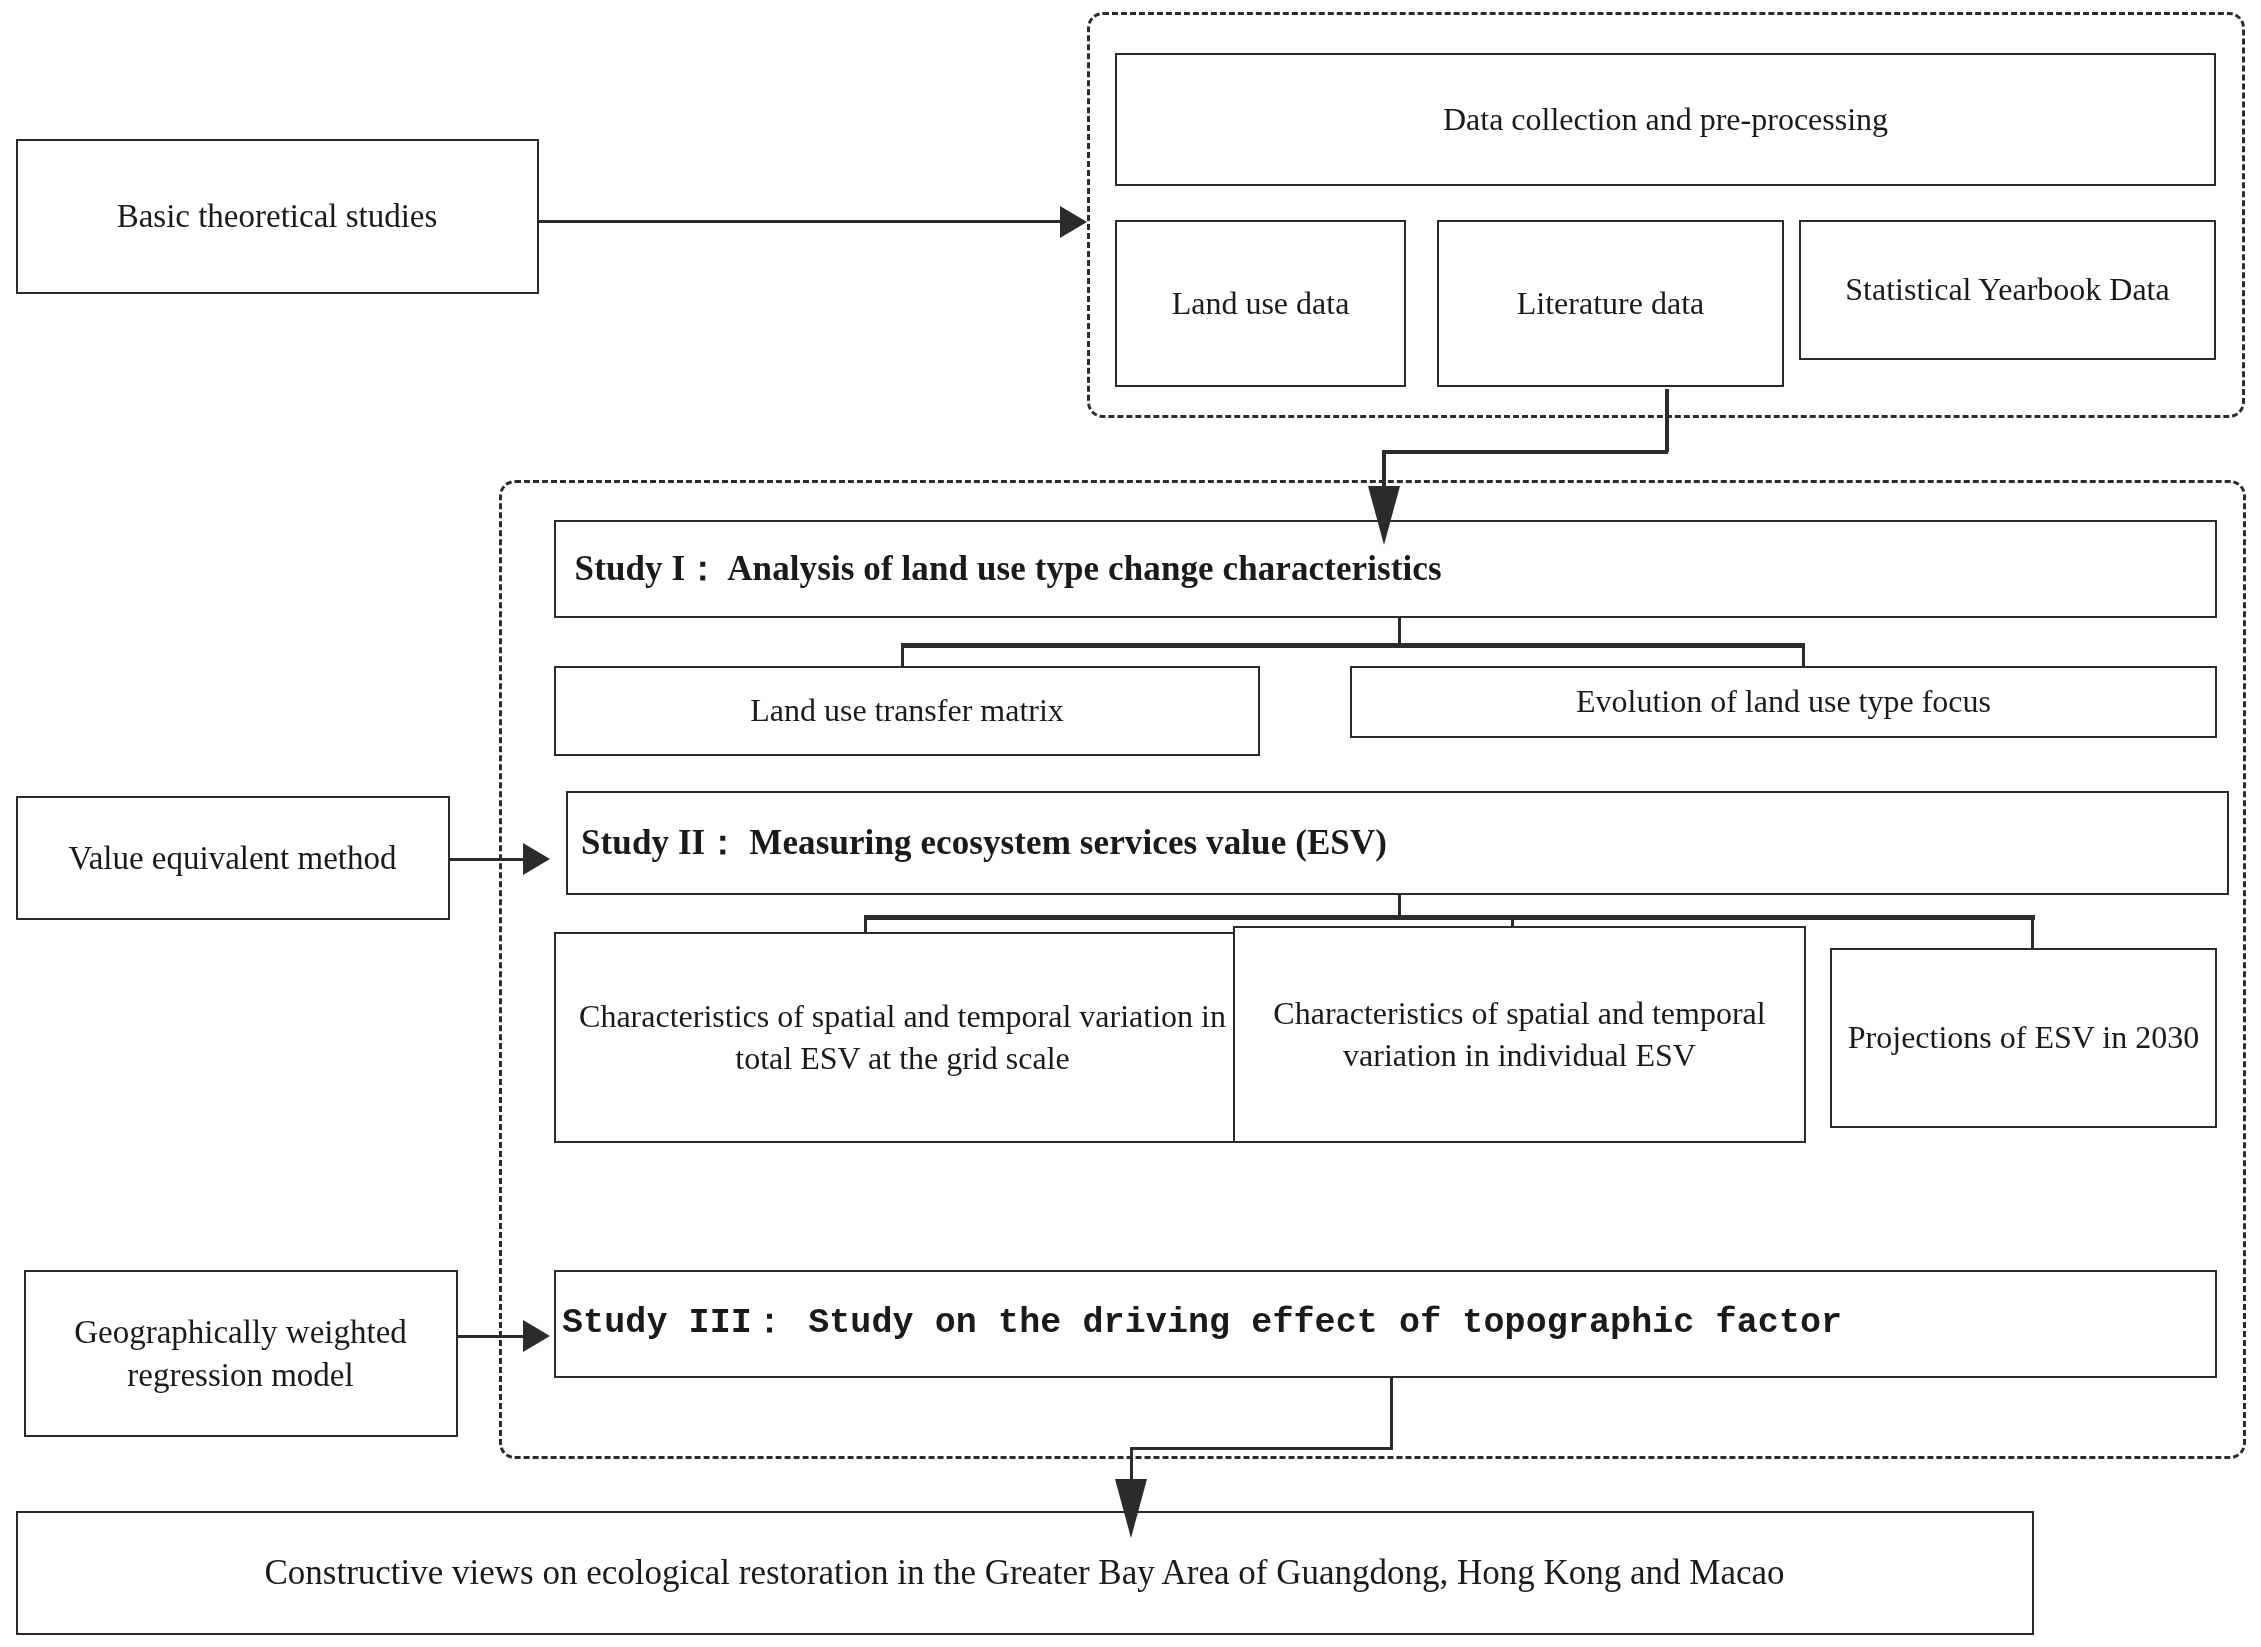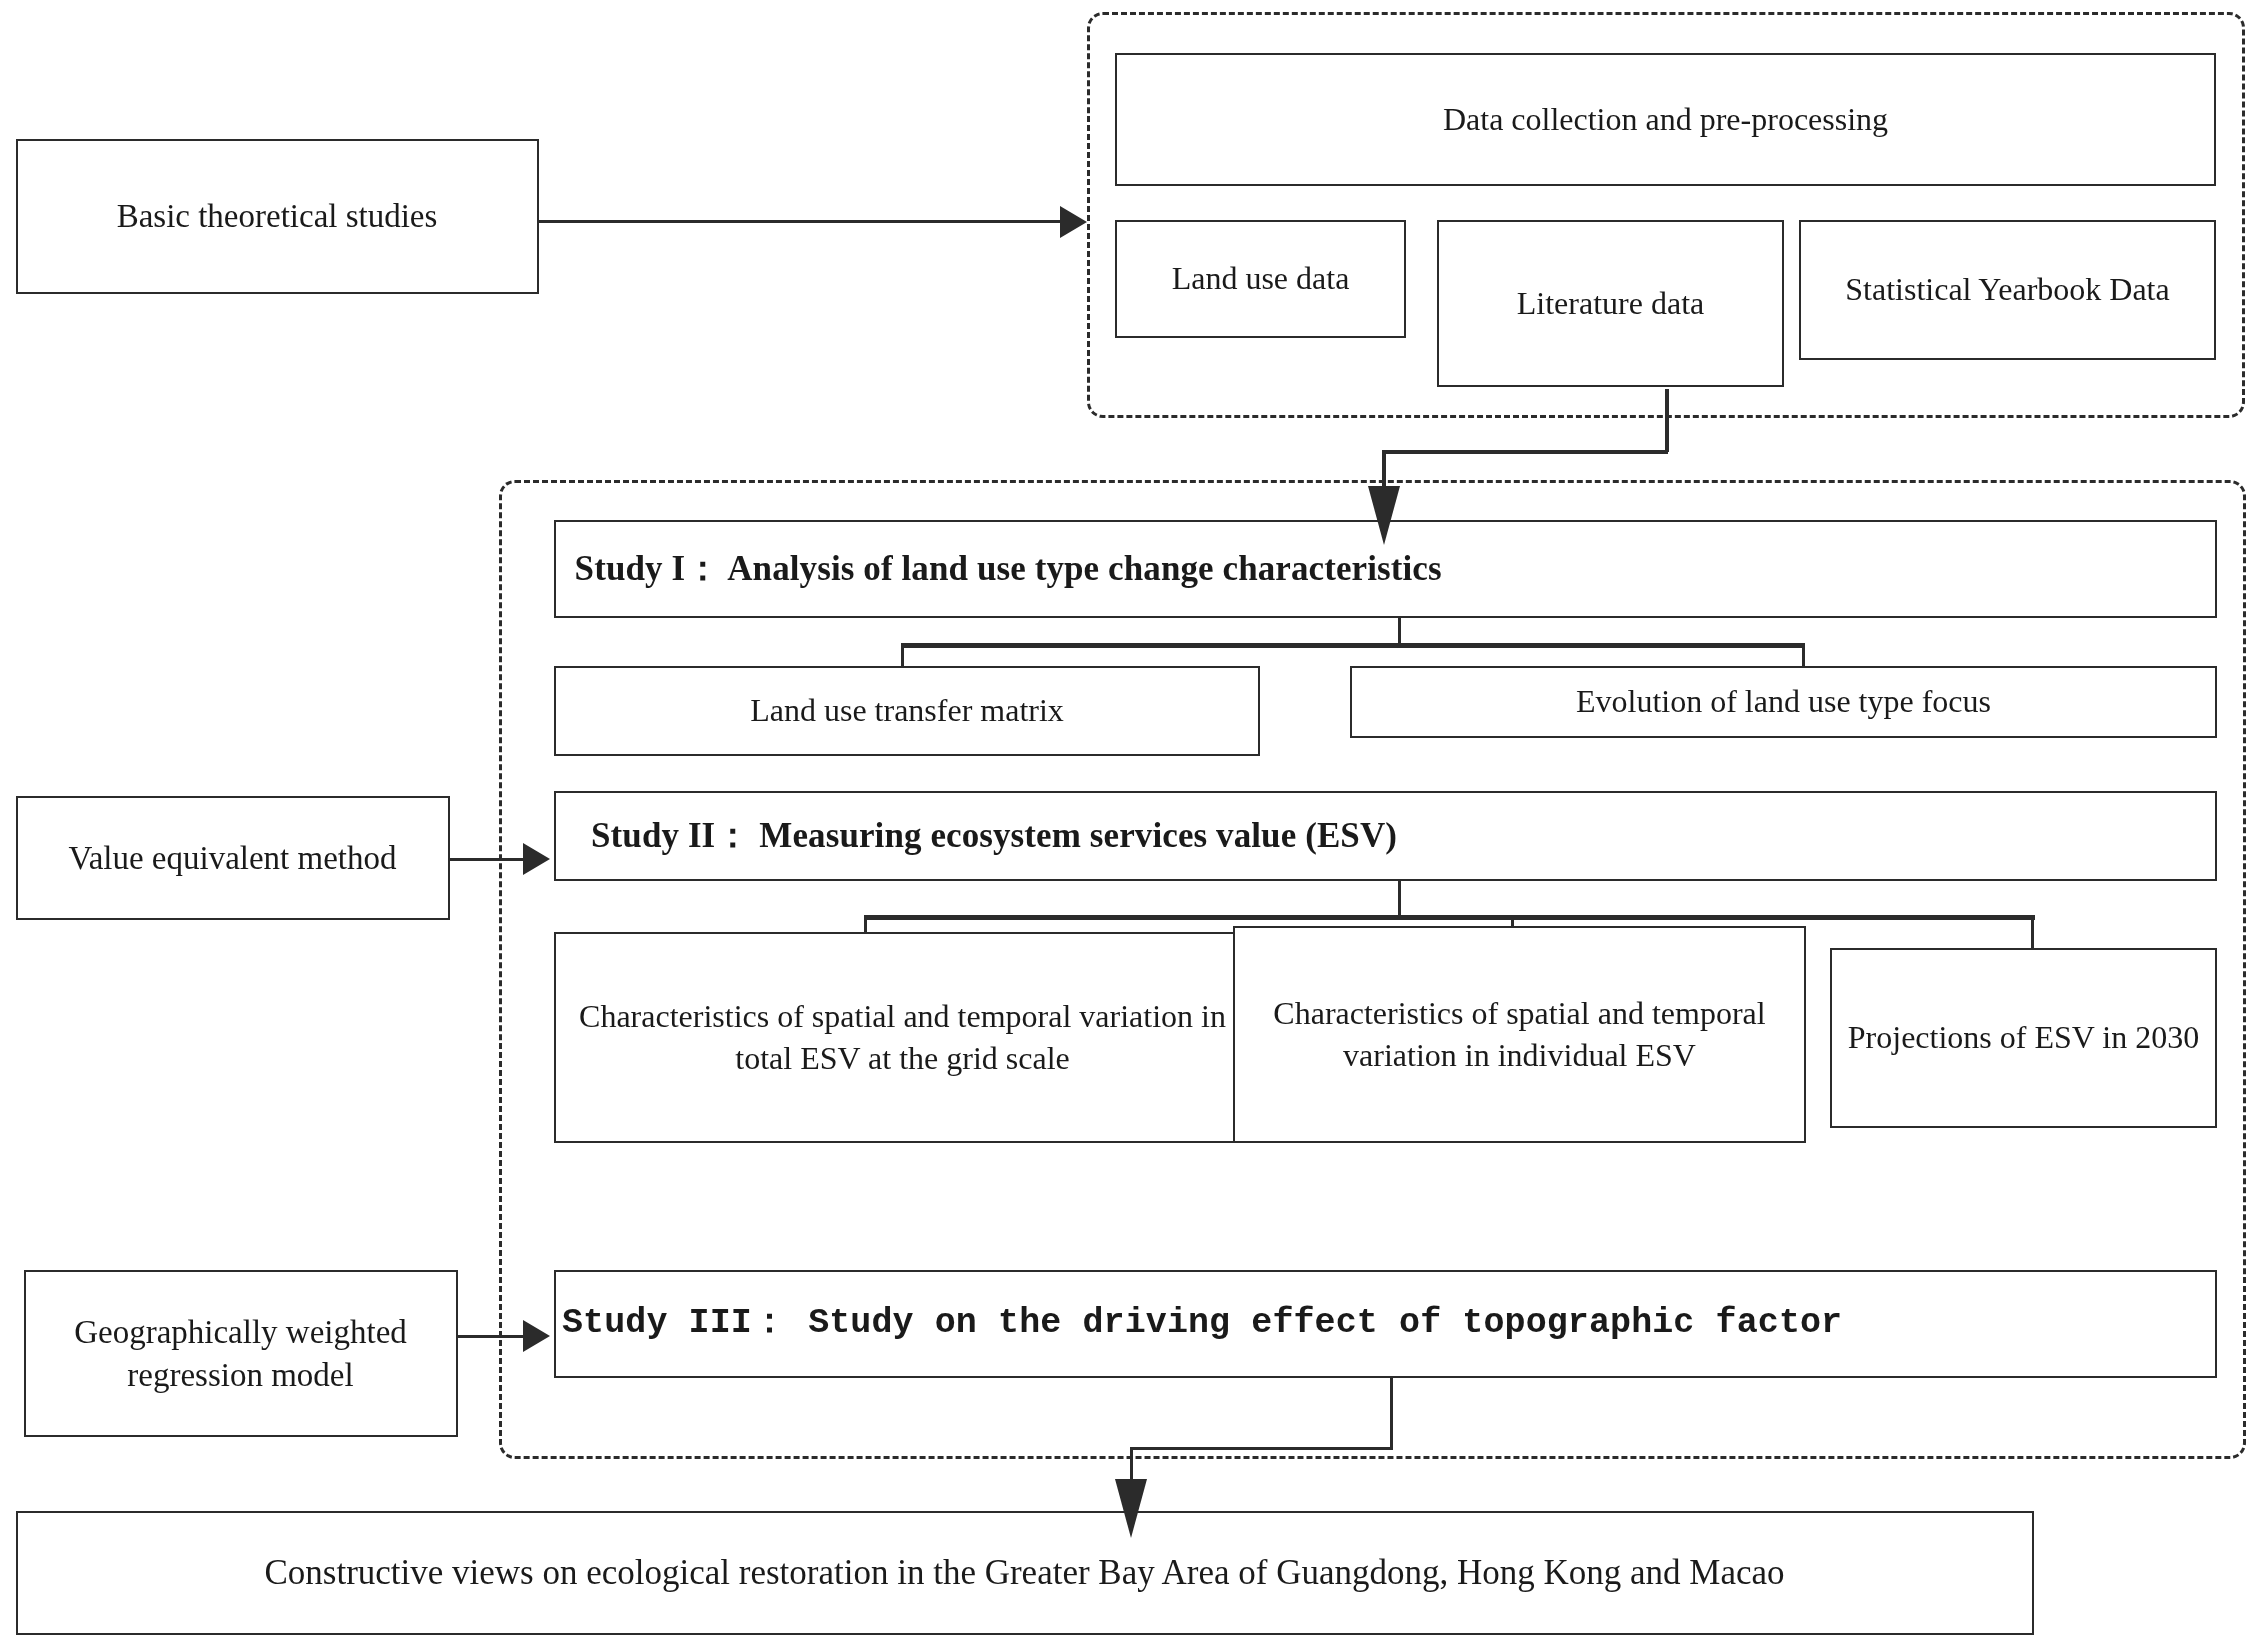--- a/index.html
+++ b/index.html
@@ -77,21 +77,21 @@
   <div class="box left-title" style="left:15.5px;top:1270px;width:434px;height:167px;margin-left:8px;">
     <span class="txt">Geographically weighted regression model</span>
   </div>
 
   <div class="dashgroup" style="left:1087px;top:12.4px;width:1158px;height:406px;"></div>
 
   <div class="box" style="left:1115px;top:53px;width:1101px;height:133px;">
     <span class="txt">Data collection and pre-processing</span>
   </div>
 
-  <div class="box" style="left:1115px;top:220px;width:291px;height:118px;">
+  <div class="box" style="left:1115px;top:220px;width:291px;height:167px;">
     <span class="txt">Land use data</span>
   </div>
 
   <div class="box" style="left:1437px;top:220px;width:347px;height:167px;">
     <span class="txt">Literature data</span>
   </div>
 
   <div class="box" style="left:1799px;top:220px;width:417px;height:140px;">
     <span class="txt">Statistical Yearbook Data</span>
   </div>
@@ -116,21 +116,21 @@
 
   <div class="box" style="left:1350px;top:666px;width:867px;height:72px;">
     <span class="txt">Evolution of land use type focus</span>
   </div>
 
   <div class="line-v" style="left:1398px;top:610px;width:3.1px;height:36px;"></div>
   <div class="line-h thick" style="left:901px;top:643px;width:904px;"></div>
   <div class="line-v" style="left:901px;top:643px;width:3.1px;height:25px;"></div>
   <div class="line-v" style="left:1802px;top:643px;width:3.1px;height:25px;"></div>
 
-  <div class="box bold study-head" style="left:554px;top:791px;width:1663px;height:90px;justify-content:flex-start;padding-left:35px;">
+  <div class="box bold study-head" style="left:566px;top:791px;width:1663px;height:104px;justify-content:flex-start;padding-left:13px;">
     <span class="txt" style="text-align:left;">Study II：  Measuring ecosystem services value (ESV)</span>
   </div>
 
   <div class="box" style="left:554px;top:932px;width:697px;height:211px;">
     <span class="txt">Characteristics of spatial and temporal variation in total ESV at the grid scale</span>
   </div>
 
   <div class="box" style="left:1233px;top:926px;width:573px;height:217px;">
     <span class="txt">Characteristics of spatial and temporal variation in  individual ESV</span>
   </div>

